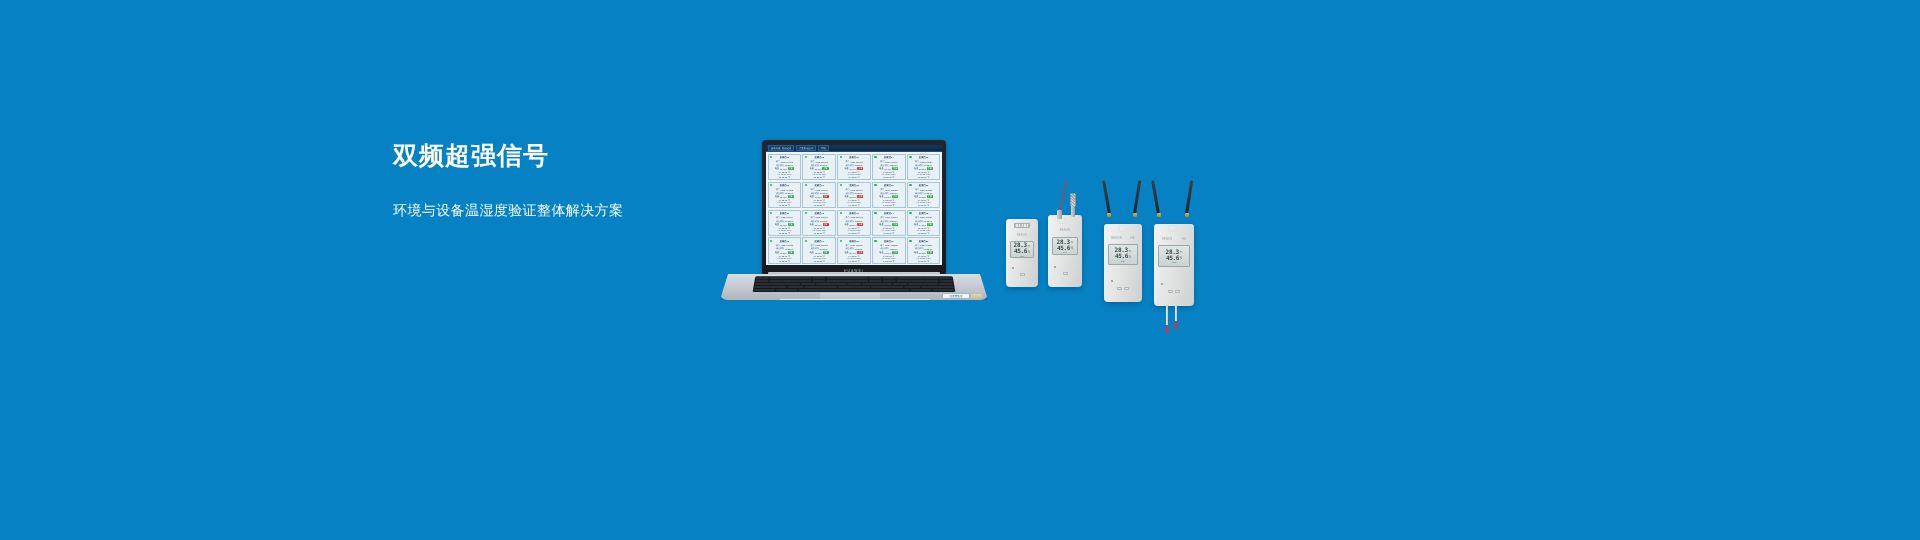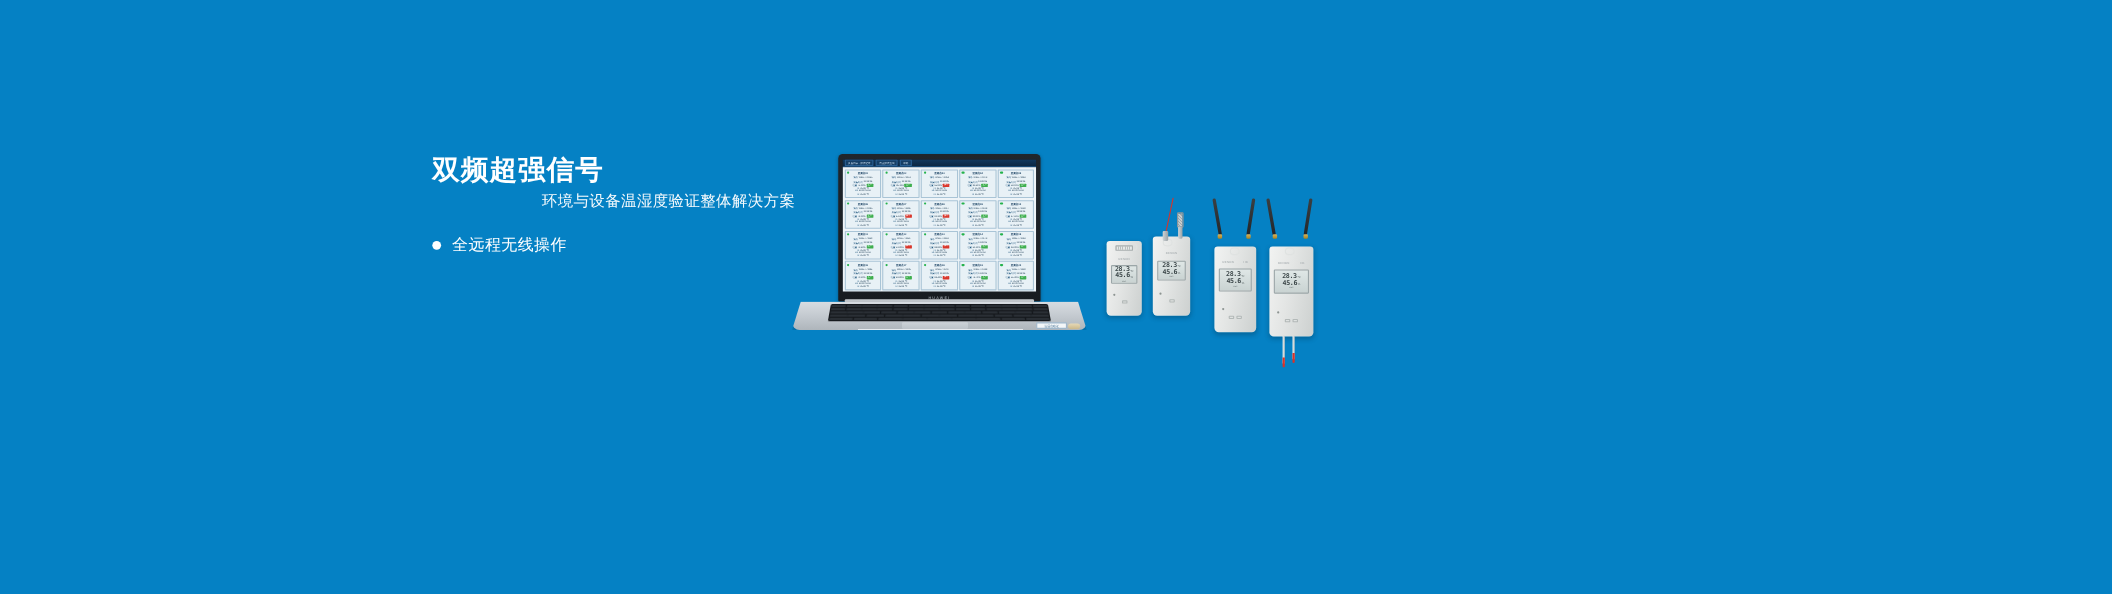--- a/index.html
+++ b/index.html
@@ -10,22 +10,22 @@
     position:relative;
   }
 
   
   .text-block { position:absolute; left:393px; top:140px; width:330px; }
   .hero-title {
     color:#ffffff; font-size:25px; font-weight:bold; letter-spacing:1px;
     line-height:1.2; white-space:nowrap;
   }
   .hero-subtitle {
-    color:#ffffff; font-size:14px; font-weight:normal; margin-top:4px;
-    letter-spacing:.4px; white-space:nowrap; opacity:.97;text-align:right;
+    color:#ffffff; font-size:14px; font-weight:normal; margin-top:32px;
+    letter-spacing:.4px; white-space:nowrap; opacity:.97;
   }
   .bullet-list { margin-top:21px; list-style:none; }
   .bullet-item {
     display:flex; align-items:center; color:#ffffff; font-size:14.5px;
     margin-bottom:12px; letter-spacing:.4px; white-space:nowrap;
   }
   .bullet-dot {
     width:8px; height:8px; border-radius:50%; background:#ffffff;
     margin-right:10px; flex:0 0 auto;
   }
@@ -205,24 +205,20 @@
     position:absolute; width:2.4px; background:#d8332a; border-radius:0 0 1px 1px;
   }
 </style>
 </head>
 <body>
 
 <div class="text-block">
   <div class="hero-title">双频超强信号</div>
   <div class="hero-subtitle">环境与设备温湿度验证整体解决方案</div>
   <ul class="bullet-list">
-    <li class="bullet-item">
-      <span class="bullet-dot"></span>
-      <span>全远程无线操作</span>
-    </li>
   </ul>
 </div>
 
 <div class="laptop">
 
   <div class="lid">
     <div class="lid-inner">
 
       <div class="app">
 

